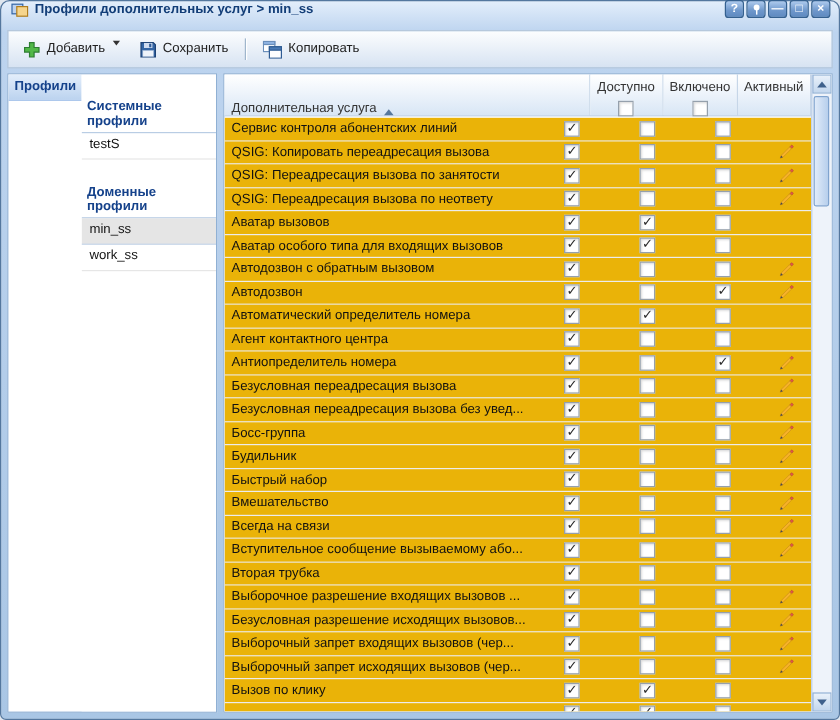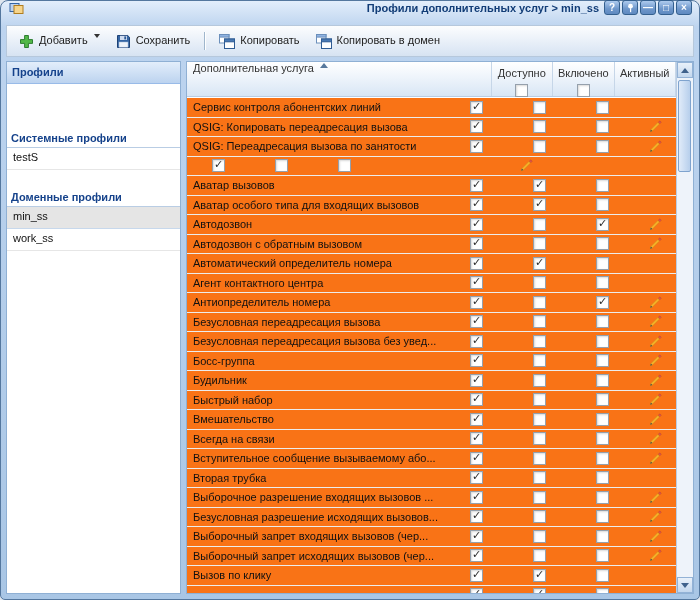--- a/index.html
+++ b/index.html
@@ -3,61 +3,61 @@
 <meta charset="utf-8">
 <style>
   *{margin:0;padding:0;box-sizing:border-box;}
   html,body{width:700px;height:600px;}
   body{font-family:"Liberation Sans","DejaVu Sans",sans-serif;font-size:11px;color:#222;background:#dfe6ee;position:relative;overflow:hidden;}
 
   
   .window{position:absolute;inset:0;border:1px solid #54779e;border-radius:8px 8px 5px 5px;
     background:linear-gradient(180deg,#e3eefb 0%,#bdd4ef 26px,#a9c6e5 100%);
     padding:3px 5px 5px 5px;display:flex;flex-direction:column;}
-  .titlebar{height:21px;flex:0 0 auto;display:flex;align-items:center;gap:5px;padding:1px 2px 15px 3px;text-align:right;}
+  .titlebar{height:21px;flex:0 0 auto;display:flex;align-items:center;gap:5px;padding:1px 2px 15px 3px;}
   .title{color:#123d77;font-weight:bold;font-size:11px;flex:1;white-space:nowrap;overflow:hidden;}
   .win-controls{display:flex;gap:2px;}
   .win-btn{width:16px;height:15px;border:1px solid #34608f;border-radius:3px;
     background:linear-gradient(#aecbee,#6e97cb 60%,#5f8ac0);color:#fff;display:flex;align-items:center;
     justify-content:center;font-weight:bold;font-size:10px;line-height:1;cursor:pointer;}
   .win-body{flex:1;display:flex;flex-direction:column;gap:4px;min-height:0;}
 
   
   .toolbar{flex:0 0 32px;background:linear-gradient(#fcfdfe,#e2ebf6 70%,#d7e3f2);
     border:1px solid #b6c8dc;display:flex;align-items:center;padding:0 5px;gap:2px;}
   .tb-btn{display:flex;align-items:flex-start;gap:5px;padding:3px 7px;border-radius:3px;color:#222;cursor:pointer;white-space:nowrap;}
   .tb-sep{width:1px;height:18px;background:#9fb6cc;box-shadow:1px 0 0 #fff;margin:0 5px;}
   .caret{width:0;height:0;border-left:3px solid transparent;border-right:3px solid transparent;border-top:4px solid #333;margin-left:1px;}
   .icon{display:inline-flex;align-items:center;justify-content:center;}
 
   
   .main{flex:1;display:flex;gap:5px;min-height:0;}
   .panel{background:#fff;border:1px solid #8fb0d4;}
 
   
-  .sidebar{width:175px;display:flex;flex-direction:column;overflow:hidden;gap:27px;}
+  .sidebar{width:175px;display:flex;flex-direction:row;overflow:hidden;}
   .sidebar-header{height:22px;flex:0 0 auto;background:linear-gradient(#e3eefb,#bcd3ef);
     border-bottom:1px solid #99bbe8;color:#15428b;font-weight:bold;padding:4px 5px;}
   .sidebar-body{flex:1;background:#fff;overflow:hidden;}
   .side-section{color:#15428b;font-weight:bold;padding:4px 4px 3px 4px;border-bottom:1px solid #b9cde4;margin-top:17px;}
   .side-item{height:19px;padding:3px 6px 18px 6px;border-bottom:1px solid #e6e6e6;color:#111;cursor:pointer;}
   .side-item.selected{background:#e5e5e5;border-bottom:1px solid #c7d8ec;}
 
   
   .grid{flex:1;position:relative;overflow:hidden;}
   .grid-header{position:absolute;top:0;left:0;right:17px;height:35px;display:flex;border-bottom:1px solid #b9cde4;}
   .hcell{border-right:1px solid #c6d6e8;background:linear-gradient(#ffffff,#eef4fb 45%,#d8e6f5);
     height:100%;color:#333;cursor:pointer;}
-  .h-service{width:312px;display:flex;align-items:flex-start;gap:6px;padding-left:6px;}
+  .h-service{width:312px;display:flex;align-items:flex-end;gap:6px;padding-left:6px;}
   .h-chk{width:63px;display:flex;flex-direction:column;align-items:center;padding-top:5px;gap:5px;}
   .h-edit{flex:1;border-right:none;cursor:default;}
   .sort-asc{width:0;height:0;border-left:4px solid transparent;border-right:4px solid transparent;border-bottom:5px solid #57789c;margin-top:1px;}
 
   .grid-body{position:absolute;top:36px;left:0;right:17px;bottom:0;overflow:hidden;background:#fff;}
-  .row{height:19.5px;display:flex;align-items:flex-end;border-bottom:1px solid #ececec;background:#f97316;cursor:default;}
+  .row{height:19.5px;display:flex;align-items:flex-end;border-bottom:1px solid #ececec;background:#eab308;cursor:default;}
   .cell{height:100%;display:flex;align-items:center;}
   .c-service{width:258px;padding-left:6px;white-space:nowrap;overflow:hidden;color:#111;}
   .c-chk{width:63px;justify-content:center;}
   .c-edit{flex:1;justify-content:center;}
 
   .checkbox{width:13px;height:13px;border:1px solid #95a0ac;background:#fff;
     box-shadow:inset 1px 1px 2px rgba(0,0,0,.15);position:relative;cursor:pointer;flex:0 0 auto;}
   .checkbox.checked::after{content:"✓";font-family:"DejaVu Sans",sans-serif;font-weight:bold;font-size:11px;
     color:#2b2b2b;position:absolute;left:1px;top:-2px;}
 
@@ -142,31 +142,20 @@
           <svg width="16" height="15" viewBox="0 0 16 15">
             <rect x="0.5" y="0.5" width="9.5" height="8.5" fill="#ffffff" stroke="#6b8fbb"></rect>
             <rect x="0.5" y="0.5" width="9.5" height="2.6" fill="#8fb3e2" stroke="#6b8fbb"></rect>
             <rect x="5.5" y="5" width="10" height="9.5" fill="#ffffff" stroke="#2f5c94"></rect>
             <rect x="5.5" y="5" width="10" height="2.8" fill="#4a7ab5" stroke="#2f5c94"></rect>
           </svg>
         </span>
         <span>Копировать</span>
       </div>
 
-      <div class="tb-btn">
-        <span class="icon">
-          <svg width="16" height="15" viewBox="0 0 16 15">
-            <rect x="0.5" y="0.5" width="9.5" height="8.5" fill="#ffffff" stroke="#6b8fbb"></rect>
-            <rect x="0.5" y="0.5" width="9.5" height="2.6" fill="#8fb3e2" stroke="#6b8fbb"></rect>
-            <rect x="5.5" y="5" width="10" height="9.5" fill="#ffffff" stroke="#2f5c94"></rect>
-            <rect x="5.5" y="5" width="10" height="2.8" fill="#4a7ab5" stroke="#2f5c94"></rect>
-          </svg>
-        </span>
-        <span>Копировать в домен</span>
-      </div>
     </div>
 
     <div class="main">
 
       <div class="panel sidebar">
         <div class="sidebar-header">Профили</div>
         <div class="sidebar-body">
             <div class="side-section">Системные профили</div>
             <div class="side-item">testS</div>
             <div class="side-section">Доменные профили</div>
@@ -245,20 +234,21 @@
                 <span class="pencil">
                   <svg width="13" height="13" viewBox="0 0 13 13">
                     <path d="M1.2 11.8 L1.9 9.6 L8.9 2.6 L10.4 4.1 L3.4 11.1 Z" fill="#f7b32a" stroke="#c88a18" stroke-width="0.5"></path>
                     <path d="M9.4 2.1 L10.9 3.6 L11.8 2.7 Q12.3 2.2 11.8 1.7 L11.3 1.2 Q10.8 0.7 10.3 1.2 Z" fill="#e0574e" stroke="#a93a33" stroke-width="0.4"></path>
                     <path d="M1.2 11.8 L1.9 9.6 L3.4 11.1 Z" fill="#4a4a4a"></path>
                   </svg>
                 </span>
               </div>
             </div>
             <div class="row">
+              <div class="cell c-service">QSIG: Переадресация вызова по неответу</div>
               <div class="cell c-chk">
                 <div class="checkbox checked"></div>
               </div>
               <div class="cell c-chk">
                 <div class="checkbox"></div>
               </div>
               <div class="cell c-chk">
                 <div class="checkbox"></div>
               </div>
               <div class="cell c-edit">
@@ -291,50 +281,50 @@
               </div>
               <div class="cell c-chk">
                 <div class="checkbox checked"></div>
               </div>
               <div class="cell c-chk">
                 <div class="checkbox"></div>
               </div>
               <div class="cell c-edit"></div>
             </div>
             <div class="row">
+              <div class="cell c-service">Автодозвон с обратным вызовом</div>
+              <div class="cell c-chk">
+                <div class="checkbox checked"></div>
+              </div>
+              <div class="cell c-chk">
+                <div class="checkbox"></div>
+              </div>
+              <div class="cell c-chk">
+                <div class="checkbox"></div>
+              </div>
+              <div class="cell c-edit">
+                <span class="pencil">
+                  <svg width="13" height="13" viewBox="0 0 13 13">
+                    <path d="M1.2 11.8 L1.9 9.6 L8.9 2.6 L10.4 4.1 L3.4 11.1 Z" fill="#f7b32a" stroke="#c88a18" stroke-width="0.5"></path>
+                    <path d="M9.4 2.1 L10.9 3.6 L11.8 2.7 Q12.3 2.2 11.8 1.7 L11.3 1.2 Q10.8 0.7 10.3 1.2 Z" fill="#e0574e" stroke="#a93a33" stroke-width="0.4"></path>
+                    <path d="M1.2 11.8 L1.9 9.6 L3.4 11.1 Z" fill="#4a4a4a"></path>
+                  </svg>
+                </span>
+              </div>
+            </div>
+            <div class="row">
               <div class="cell c-service">Автодозвон</div>
               <div class="cell c-chk">
                 <div class="checkbox checked"></div>
               </div>
               <div class="cell c-chk">
                 <div class="checkbox"></div>
               </div>
               <div class="cell c-chk">
                 <div class="checkbox checked"></div>
-              </div>
-              <div class="cell c-edit">
-                <span class="pencil">
-                  <svg width="13" height="13" viewBox="0 0 13 13">
-                    <path d="M1.2 11.8 L1.9 9.6 L8.9 2.6 L10.4 4.1 L3.4 11.1 Z" fill="#f7b32a" stroke="#c88a18" stroke-width="0.5"></path>
-                    <path d="M9.4 2.1 L10.9 3.6 L11.8 2.7 Q12.3 2.2 11.8 1.7 L11.3 1.2 Q10.8 0.7 10.3 1.2 Z" fill="#e0574e" stroke="#a93a33" stroke-width="0.4"></path>
-                    <path d="M1.2 11.8 L1.9 9.6 L3.4 11.1 Z" fill="#4a4a4a"></path>
-                  </svg>
-                </span>
-              </div>
-            </div>
-            <div class="row">
-              <div class="cell c-service">Автодозвон с обратным вызовом</div>
-              <div class="cell c-chk">
-                <div class="checkbox checked"></div>
-              </div>
-              <div class="cell c-chk">
-                <div class="checkbox"></div>
-              </div>
-              <div class="cell c-chk">
-                <div class="checkbox"></div>
               </div>
               <div class="cell c-edit">
                 <span class="pencil">
                   <svg width="13" height="13" viewBox="0 0 13 13">
                     <path d="M1.2 11.8 L1.9 9.6 L8.9 2.6 L10.4 4.1 L3.4 11.1 Z" fill="#f7b32a" stroke="#c88a18" stroke-width="0.5"></path>
                     <path d="M9.4 2.1 L10.9 3.6 L11.8 2.7 Q12.3 2.2 11.8 1.7 L11.3 1.2 Q10.8 0.7 10.3 1.2 Z" fill="#e0574e" stroke="#a93a33" stroke-width="0.4"></path>
                     <path d="M1.2 11.8 L1.9 9.6 L3.4 11.1 Z" fill="#4a4a4a"></path>
                   </svg>
                 </span>
               </div>

